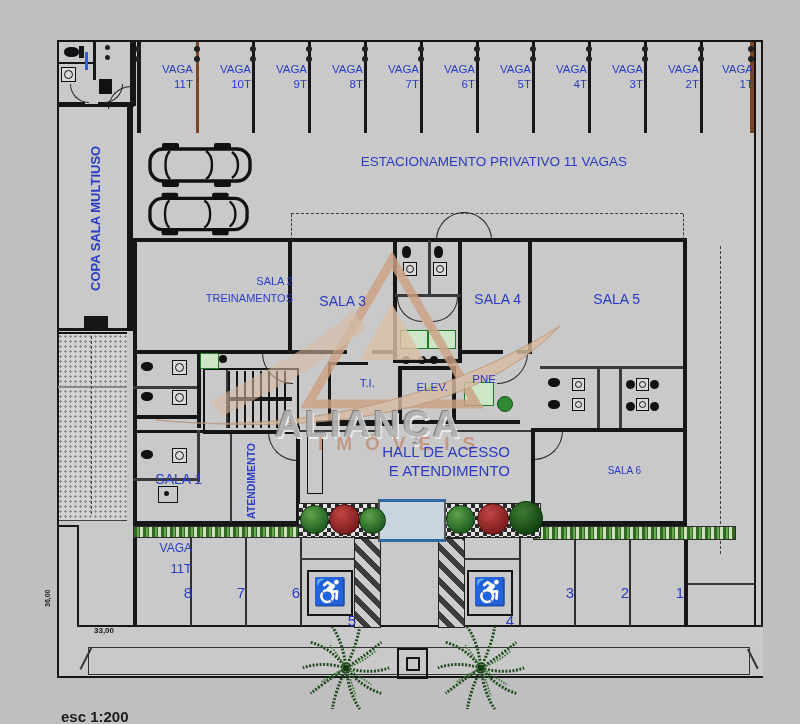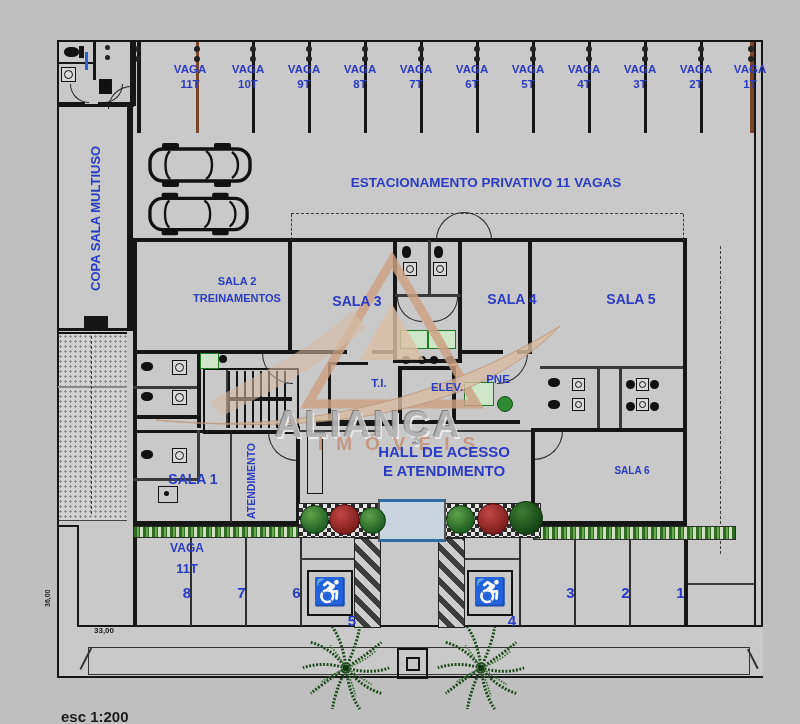--- a/index.html
+++ b/index.html
@@ -11,21 +11,21 @@
   .thin{background:#3a3a3a;}
   
   .tdiv{position:absolute;top:42px;width:3px;height:91px;background:#161616;z-index:10;}
   .tdiv.thick{width:4px;}
   .tdiv.brown{background:#7a4526;}
   .tdiv::before,.tdiv::after{content:'';position:absolute;left:-2px;width:6px;height:6px;
       border-radius:50%;background:#222;}
   .tdiv::before{top:4px;} .tdiv::after{top:14px;}
   .bdiv{position:absolute;top:537px;width:2px;height:89px;background:#2f2f2f;z-index:10;}
   .bdiv.thick{width:4px;background:#161616;}
-  .lbl{position:absolute;color:#2a3bc4;font-weight:bold;text-align:center;z-index:40;line-height:1.3;margin-left:24px;}
+  .lbl{position:absolute;color:#2a3bc4;font-weight:normal;text-align:right;z-index:40;line-height:1.3;}
   .vlbl{position:absolute;color:#2a3bc4;font-weight:bold;writing-mode:vertical-rl;
         transform:rotate(180deg);text-align:center;z-index:40;}
   .blk{position:absolute;color:#1c1c1c;z-index:40;text-align:right;}
   .arc{position:absolute;border-right:1.7px solid #222;border-bottom:1.7px solid #222;
        border-bottom-right-radius:100%;z-index:12;}
   .dashh{position:absolute;border-top:1.6px dashed #3c3c3c;z-index:11;}
   .dashv{position:absolute;border-left:1.6px dashed #3c3c3c;z-index:11;}
   .hatch{position:absolute;background:repeating-linear-gradient(45deg,#cdcdcd 0 6px,#3d3d3d 6px 12px);
          border:1.5px solid #222;z-index:12;}
   .dotsarea{position:absolute;background-color:#d3d3d3;
@@ -128,21 +128,21 @@
     </div>
   <div class="lbl" style="left:645px;top:62px;width:54px;font-size:11.5px">
       <div>VAGA</div>
       <div>2T</div>
     </div>
   <div class="lbl" style="left:699px;top:62px;width:54px;font-size:11.5px">
       <div>VAGA</div>
       <div>1T</div>
     </div>
 
-  <div class="lbl" style="left:297px;top:174px;width:330px;font-size:13.5px">ESTACIONAMENTO PRIVATIVO 11 VAGAS</div>
+  <div class="lbl" style="left:297px;top:153px;width:330px;font-size:13.5px">ESTACIONAMENTO PRIVATIVO 11 VAGAS</div>
 
   <svg class="deco" style="left:148px;top:142px" width="105" height="46" viewBox="0 0 105 46">
     <rect x="14" y="1" width="17" height="7" rx="2" fill="#111"></rect>
       <rect x="14" y="38" width="17" height="7" rx="2" fill="#111"></rect>
     <rect x="66" y="1" width="17" height="7" rx="2" fill="#111"></rect>
       <rect x="66" y="38" width="17" height="7" rx="2" fill="#111"></rect>
     <rect x="2" y="7" width="100" height="32" rx="13" fill="none" stroke="#111" stroke-width="3.4"></rect>
     <path d="M58,9 C66,14 66,32 58,37 M22,9 C16,14 16,32 22,37 M84,10 C92,16 92,30 84,36" fill="none" stroke="#111" stroke-width="2.4"></path>
   </svg>
   <svg class="deco" style="left:148px;top:191px" width="102" height="46" viewBox="0 0 105 46">

